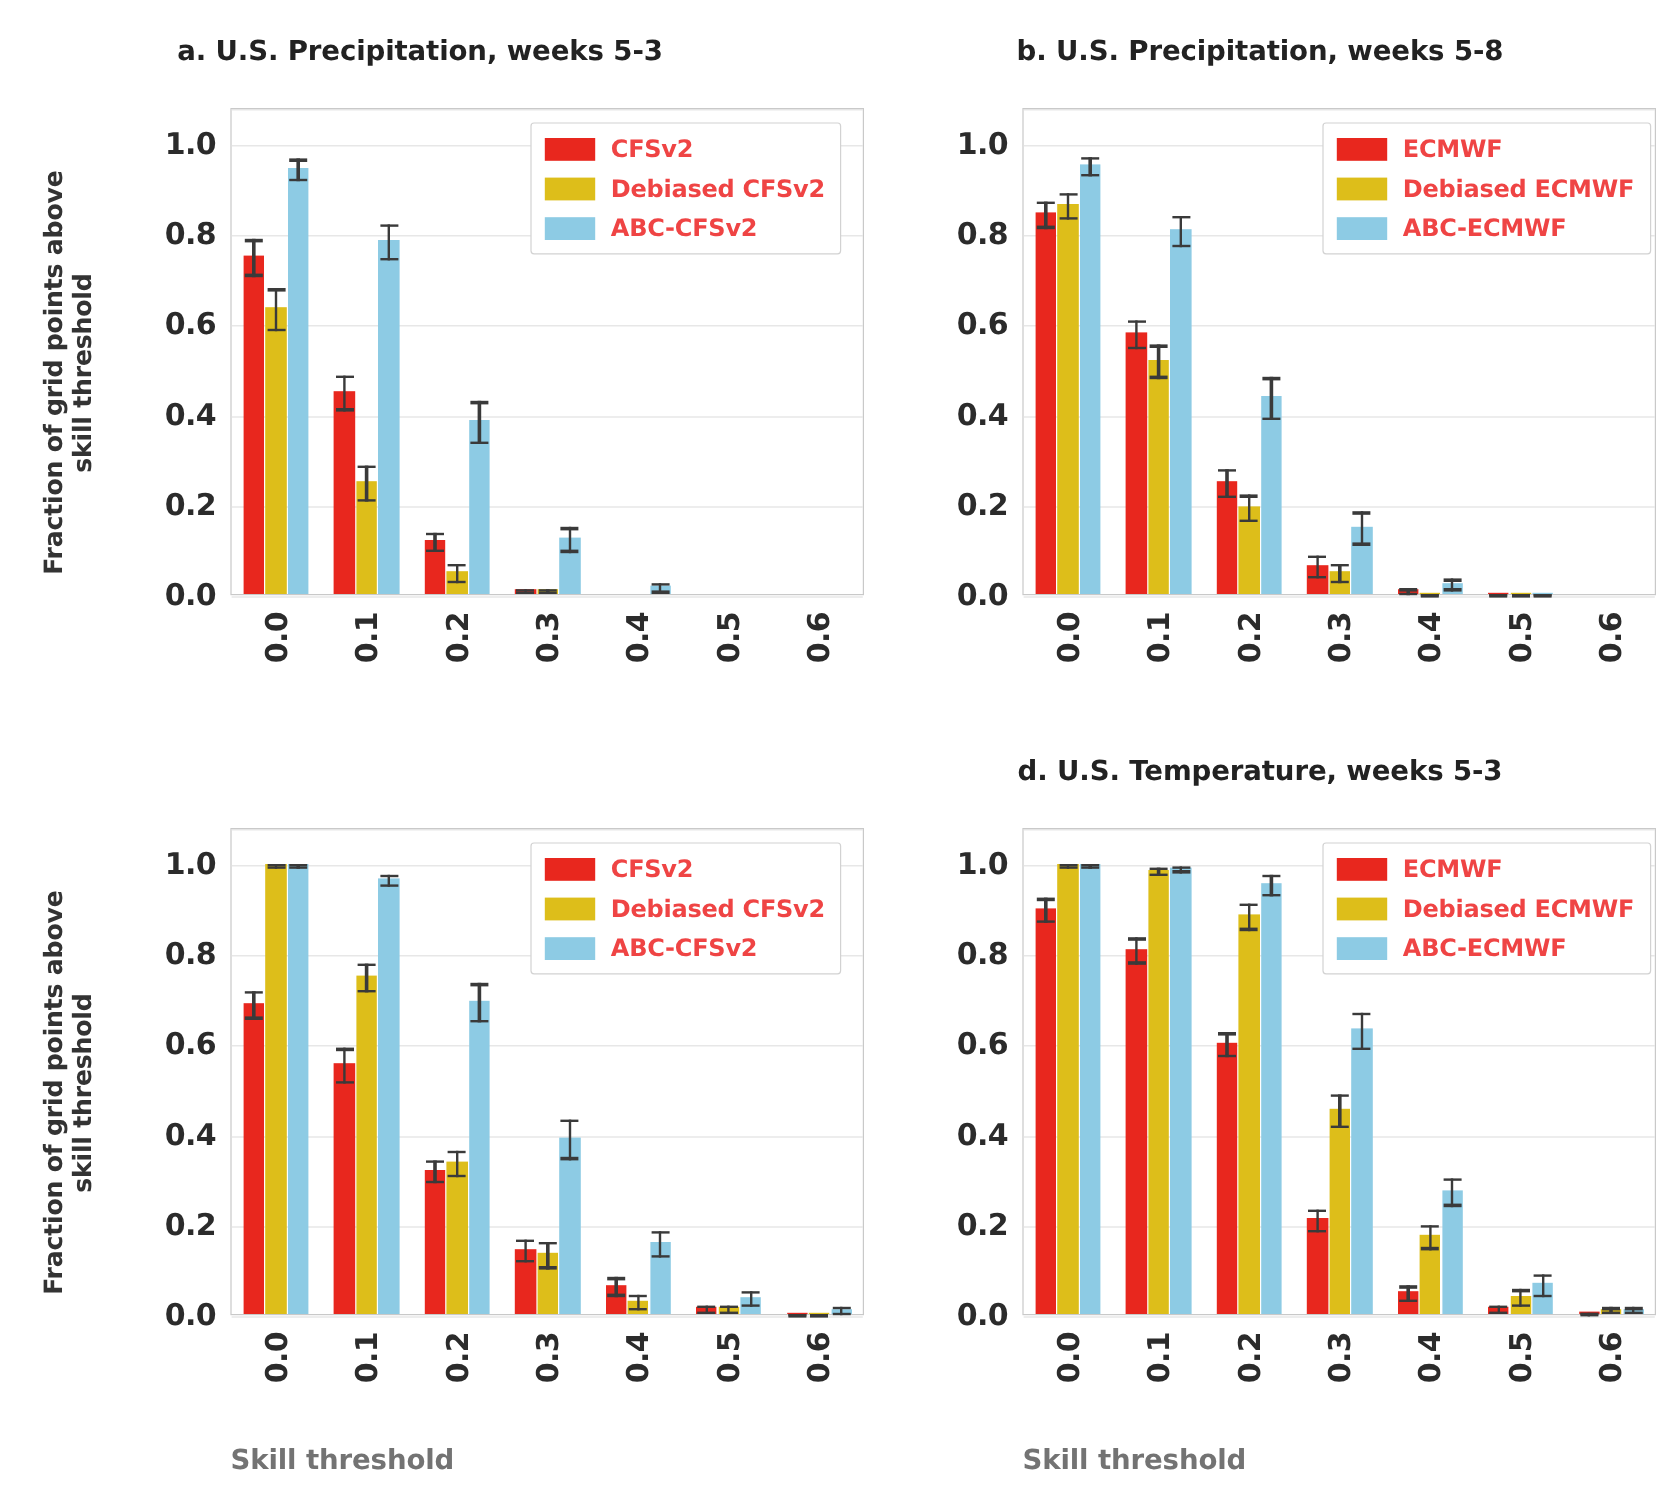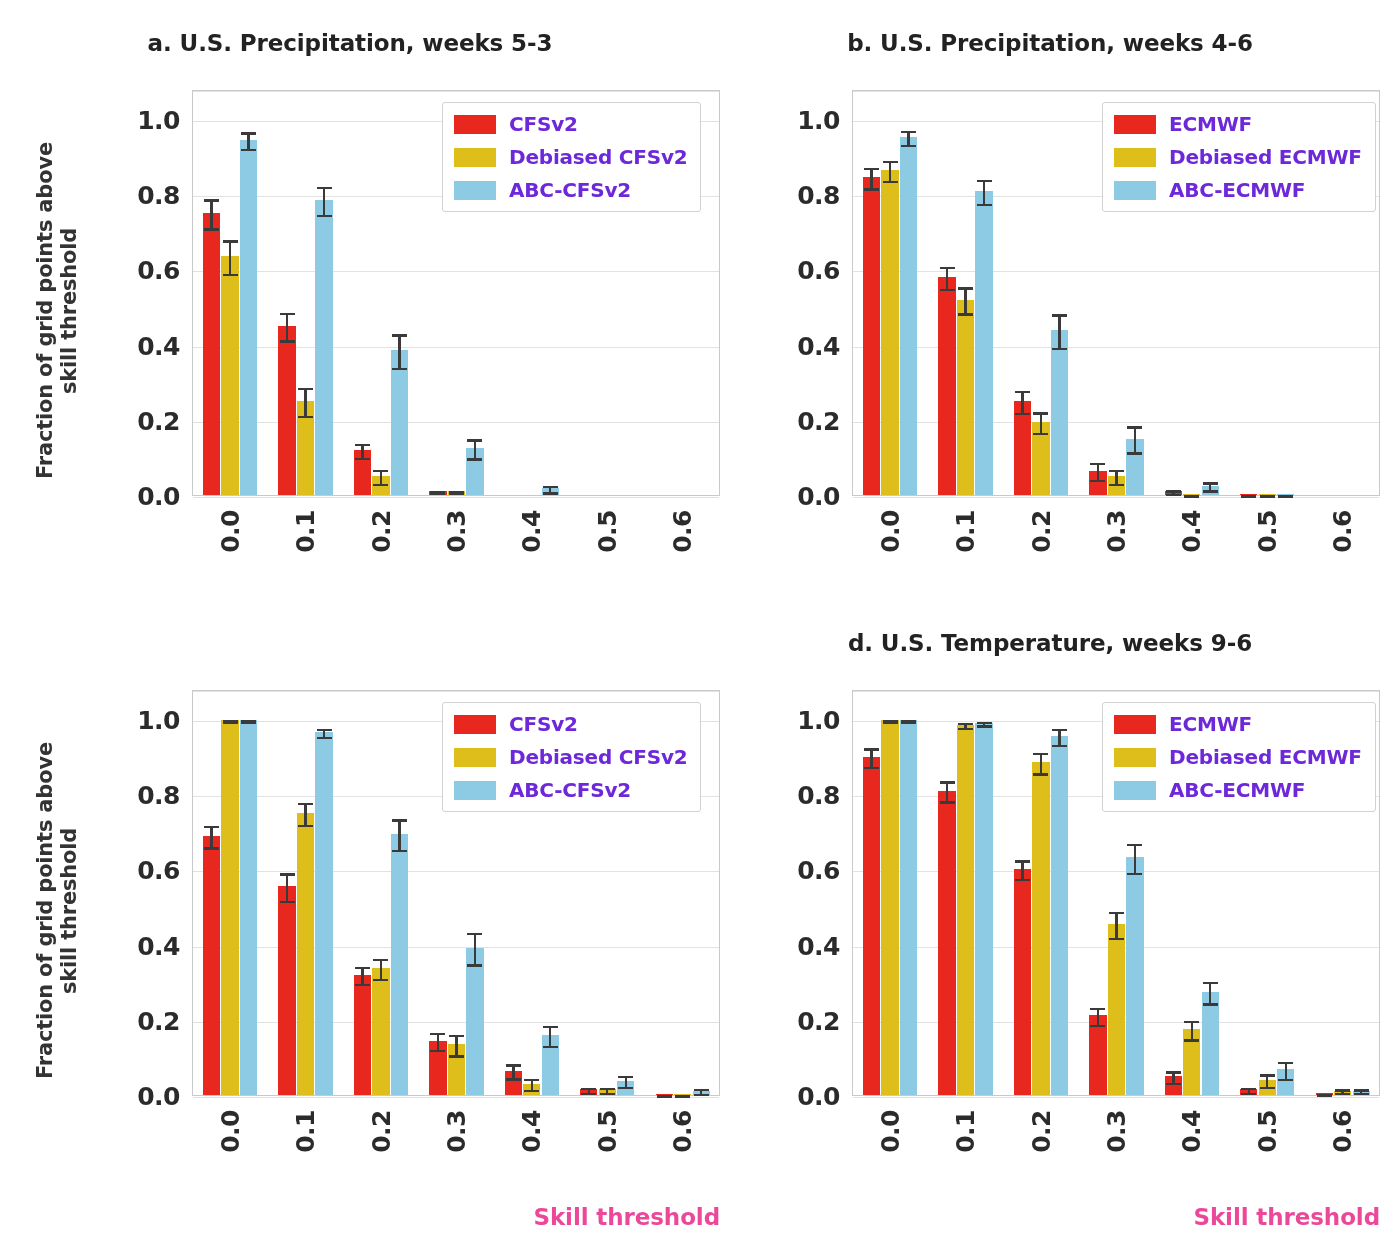--- a/index.html
+++ b/index.html
@@ -1,32 +1,32 @@
 <!DOCTYPE html>
 <html><head>
 <meta charset="utf-8">
 <style>
   html,body{margin:0;padding:0;background:#ffffff;}
   body{width:1400px;height:1257px;font-family:"DejaVu Sans",sans-serif;color:#2b2b2b;overflow:hidden;}
   #grid{display:grid;grid-template-columns:700px 700px;grid-template-rows:610px 647px;width:1400px;height:1257px;}
   .panel{position:relative;}
   .panel-title{position:absolute;left:0;right:0;text-align:center;font-size:23px;font-weight:bold;color:#222;letter-spacing:-0.1px;}
   .ylabel{position:absolute;writing-mode:vertical-rl;transform:rotate(180deg);text-align:center;font-size:21px;font-weight:bold;color:#333;line-height:1.12;letter-spacing:-0.2px;}
-  .xlabel{position:absolute;text-align:right;font-size:23px;font-weight:bold;color:#ec4899;letter-spacing:-0.1px;}
+  .xlabel{position:absolute;text-align:left;font-size:23px;font-weight:bold;color:#737373;letter-spacing:-0.1px;}
   .axes{position:absolute;border:1.4px solid #c9c9c9;background:#ffffff;box-sizing:border-box;}
   .gridline{position:absolute;left:0;right:0;height:1px;background:#e2e2e2;}
   .ytick-label{position:absolute;right:0;text-align:right;font-size:25px;font-weight:bold;color:#2b2b2b;transform:translateY(-50%);letter-spacing:-0.5px;}
   .xtick-label{position:absolute;font-size:25px;font-weight:bold;color:#2b2b2b;writing-mode:vertical-rl;transform:rotate(180deg);letter-spacing:-0.5px;}
   .bar{position:absolute;bottom:0;}
   .errbar{position:absolute;width:2.4px;background:#3a3a3a;}
   .errcap{position:absolute;height:2.4px;background:#3a3a3a;}
   .legend{position:absolute;background:#fff;border:1.2px solid #d2d2d2;border-radius:3px;padding:9px 13px 9px 11px;display:flex;flex-direction:column;gap:9px;}
   .legend-row{display:flex;align-items:center;gap:13px;}
   .legend-swatch{width:42px;height:19px;flex:none;}
-  .legend-text{font-size:20px;font-weight:bold;color:#6d28d9;white-space:nowrap;letter-spacing:-0.2px;}
+  .legend-text{font-size:20px;font-weight:bold;color:#ef4444;white-space:nowrap;letter-spacing:-0.2px;}
 </style>
 </head>
 <body>
 
 <div id="grid">
     <div class="panel">
       <div class="panel-title" style="top: 30px;">a. U.S. Precipitation, weeks 5-3</div>
       <div class="ylabel" style="left: 34px; top: 96px; height: 430px; white-space: pre-line;">Fraction of grid points above
 skill threshold</div>
       <div class="axes" style="left: 192px; top: 90px; width: 528px; height: 406px;">
@@ -112,21 +112,21 @@
           <div class="legend-swatch" style="background: rgb(221, 190, 26);"></div>
           <div class="legend-text">Debiased CFSv2</div>
         </div>
         <div class="legend-row">
           <div class="legend-swatch" style="background: rgb(141, 203, 228);"></div>
           <div class="legend-text">ABC-CFSv2</div>
         </div>
       </div>
     </div>
     <div class="panel">
-      <div class="panel-title" style="top: 30px;">b. U.S. Precipitation, weeks 4-6</div>
+      <div class="panel-title" style="top: 30px;">b. U.S. Precipitation, weeks 5-8</div>
       <div class="axes" style="left: 152px; top: 90px; width: 528px; height: 406px;">
         <div class="gridline" style="top: 406px; background: rgb(226, 226, 226);"></div>
         <div class="gridline" style="top: 330.815px; background: rgb(226, 226, 226);"></div>
         <div class="gridline" style="top: 255.63px; background: rgb(226, 226, 226);"></div>
         <div class="gridline" style="top: 180.444px; background: rgb(226, 226, 226);"></div>
         <div class="gridline" style="top: 105.259px; background: rgb(226, 226, 226);"></div>
         <div class="gridline" style="top: 30.0741px; background: rgb(226, 226, 226);"></div>
         <div class="gridline" style="top: 0px; background: rgb(226, 226, 226);"></div>
         <div class="bar" style="left: 9.99429px; width: 17.28px; height: 317.657px; background: rgb(232, 39, 30);"></div>
         <div class="errbar" style="left: 17.4343px; top: 77.0648px; height: 22.5556px; background: rgb(58, 58, 58);"></div>
@@ -348,21 +348,21 @@
           <div class="legend-text">Debiased CFSv2</div>
         </div>
         <div class="legend-row">
           <div class="legend-swatch" style="background: rgb(141, 203, 228);"></div>
           <div class="legend-text">ABC-CFSv2</div>
         </div>
       </div>
       <div class="xlabel" style="left: 192px; width: 528px; top: 594px;">Skill threshold</div>
     </div>
     <div class="panel">
-      <div class="panel-title" style="top: 20px;">d. U.S. Temperature, weeks 9-6</div>
+      <div class="panel-title" style="top: 20px;">d. U.S. Temperature, weeks 5-3</div>
       <div class="axes" style="left: 152px; top: 80px; width: 528px; height: 406px;">
         <div class="gridline" style="top: 406px; background: rgb(226, 226, 226);"></div>
         <div class="gridline" style="top: 330.815px; background: rgb(226, 226, 226);"></div>
         <div class="gridline" style="top: 255.63px; background: rgb(226, 226, 226);"></div>
         <div class="gridline" style="top: 180.444px; background: rgb(226, 226, 226);"></div>
         <div class="gridline" style="top: 105.259px; background: rgb(226, 226, 226);"></div>
         <div class="gridline" style="top: 30.0741px; background: rgb(226, 226, 226);"></div>
         <div class="gridline" style="top: 0px; background: rgb(226, 226, 226);"></div>
         <div class="bar" style="left: 9.99429px; width: 17.28px; height: 338.333px; background: rgb(232, 39, 30);"></div>
         <div class="errbar" style="left: 17.4343px; top: 57.1407px; height: 21.0519px; background: rgb(58, 58, 58);"></div>

